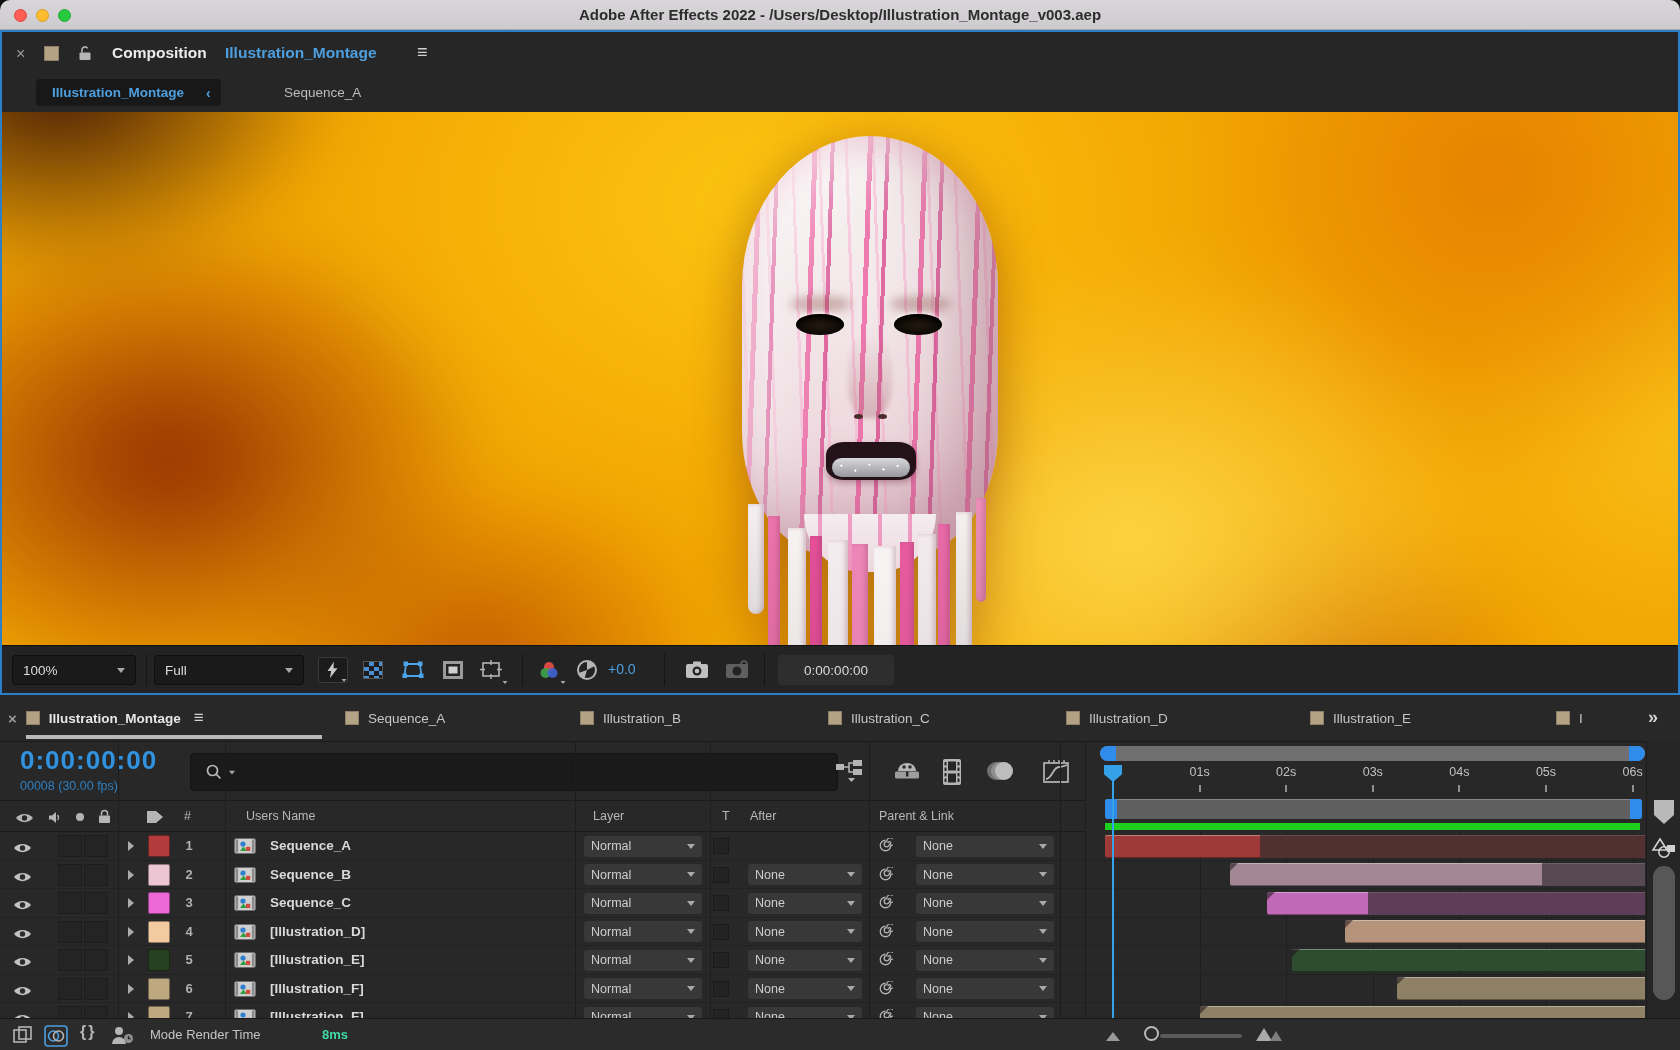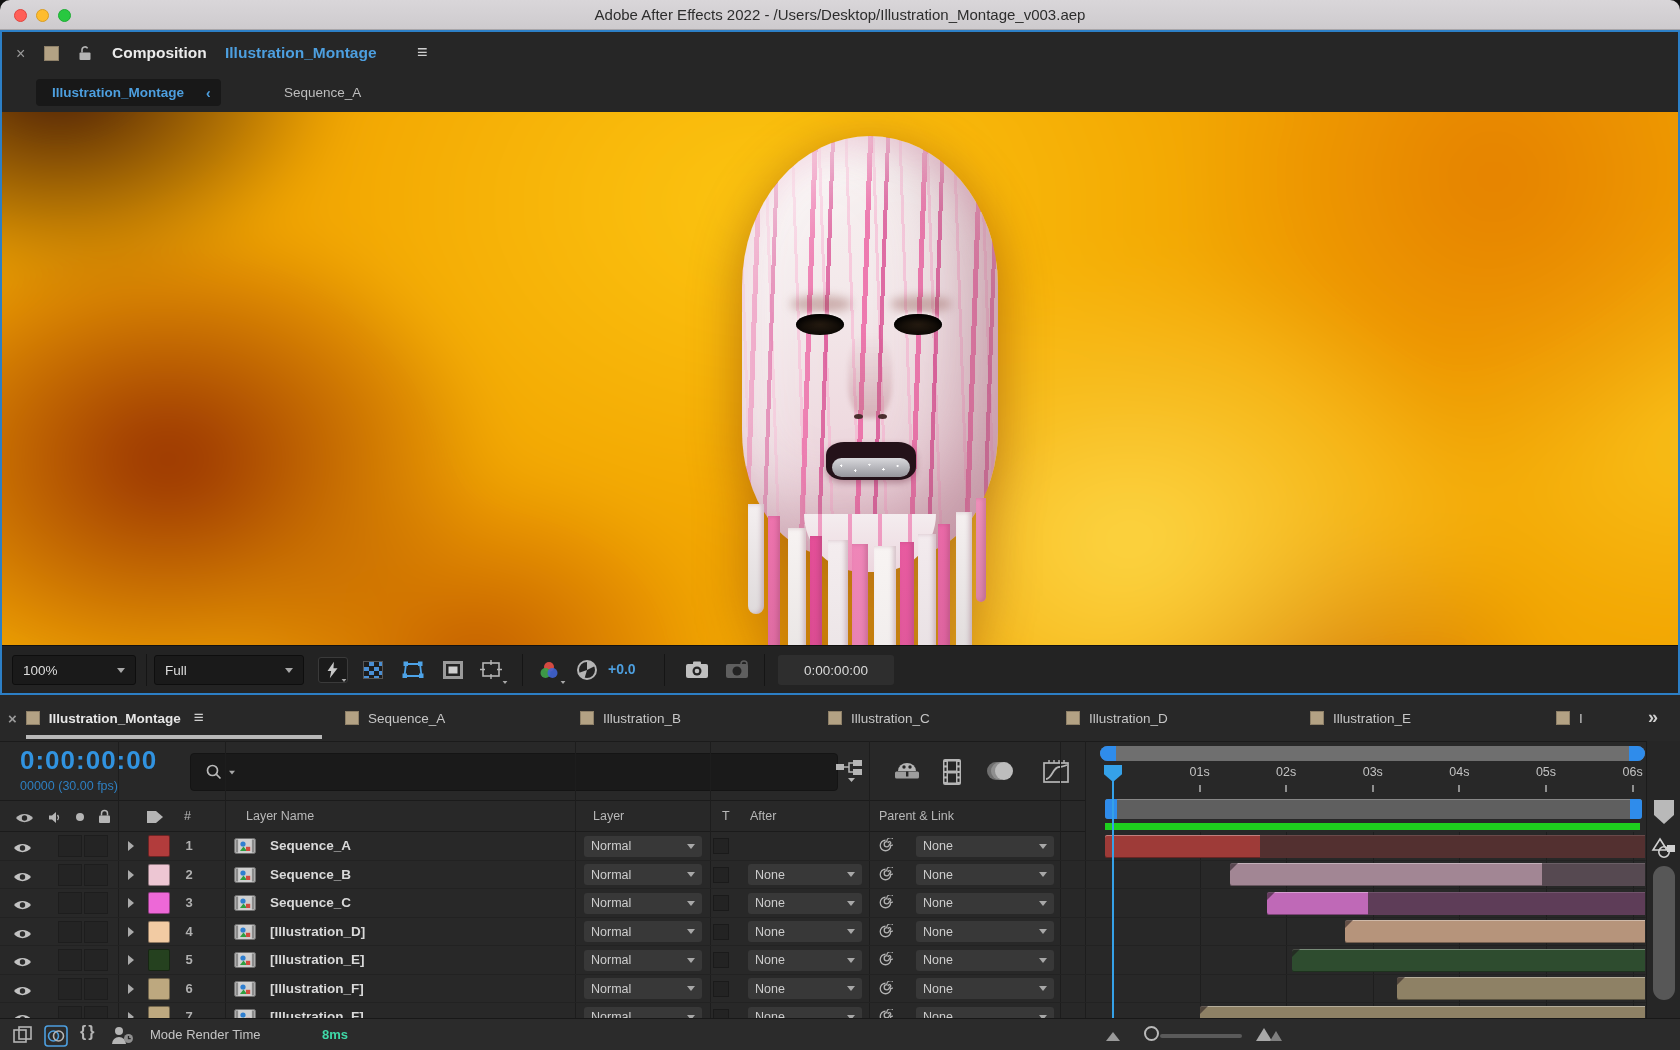--- a/index.html
+++ b/index.html
@@ -6,21 +6,21 @@
   html,body { width:1680px; height:1050px; background:#101010; overflow:hidden; }
   body { font-family:"Liberation Sans", sans-serif; }
   .window { position:absolute; inset:0; width:1680px; height:1050px; background:#161616; border-radius:10px 10px 0 0; overflow:hidden; }
 
   
   .titlebar { position:absolute; left:0; top:0; width:1680px; height:30px; background:linear-gradient(#d9d6d9,#cecbce); border-bottom:1px solid #a9a6a9; }
   .tl-light { position:absolute; top:8.5px; width:13px; height:13px; border-radius:50%; }
   .tl-red { left:14px; background:#ff5f57; border:0.5px solid #e0443e; }
   .tl-yellow { left:36px; background:#febc2e; border:0.5px solid #d89d23; }
   .tl-green { left:58px; background:#28c840; border:0.5px solid #1eac34; }
-  .win-title { position:absolute; left:0; right:0; top:6px; text-align:center; font-size:15px; font-weight:400; color:#2d2d2d; }
+  .win-title { position:absolute; left:0; right:0; top:6px; text-align:center; font-size:15px; font-weight:700; color:#2d2d2d; }
 
   
   .comp-panel { position:absolute; left:0; top:30px; width:1680px; height:665px; background:#262626; border:2px solid #2c7fc6; display:flex; flex-direction:column; }
   .comp-tabbar { height:44px; position:relative; background:#262626; }
   .comp-close { position:absolute; left:14px; top:13px; font-size:16px; color:#9b9b9b; line-height:18px; }
   .comp-swatch { position:absolute; left:42px; top:14px; width:15px; height:15px; background:#b3a284; border:1px solid #8e8068; }
   .comp-lock { position:absolute; left:76px; top:13px; }
   .comp-title { position:absolute; left:110px; top:12px; font-size:15.5px; font-weight:700; color:#ebebeb; }
   .comp-name { position:absolute; left:223px; top:12px; font-size:15.5px; font-weight:700; color:#4d9fdf; }
   .comp-menu { position:absolute; left:415px; top:10px; font-size:18px; color:#cfcfcf; }
@@ -76,21 +76,21 @@
 
   
   .comp-toolbar { height:48px; position:relative; background:#232323; border-top:1px solid #121212; }
   .ctl-dd { position:absolute; top:9px; height:30px; background:#1a1a1a; border:1px solid #0e0e0e; border-radius:3px; display:flex; align-items:center; justify-content:space-between; padding:0 10px; color:#dcdcdc; font-size:13.5px; }
   .chv { width:0; height:0; border-left:4.5px solid transparent; border-right:4.5px solid transparent; border-top:5.5px solid #a8a8a8; display:inline-block; }
   .tool-ic { position:absolute; top:11px; width:30px; height:26px; display:flex; align-items:center; justify-content:center; border-radius:3px; }
   .tool-ic.boxed { background:#1b1b1b; border:1px solid #3a3a3a; }
   .checker { width:20px; height:18px; background:repeating-conic-gradient(#4a8fd4 0% 25%, #1c1c1c 0% 50%); background-size:10px 9px; border:1px solid #555; }
   .vsep { position:absolute; top:8px; width:1px; height:32px; background:#151515; }
   .tc-box { position:absolute; left:776px; top:9px; width:116px; height:30px; background:#2e2e2e; border-radius:3px; color:#dadada; font-size:13.5px; display:flex; align-items:center; justify-content:center; }
-  .exposure { position:absolute; left:606px; top:15px; color:#4d9fdf; font-size:14px; font-weight:700; }
+  .exposure { position:absolute; left:606px; top:15px; color:#4d9fdf; font-size:14px; font-weight:400; }
 
   
   .tl-panel { position:absolute; left:0; top:695px; width:1680px; height:355px; background:#282828; }
   .tl-tabs { position:absolute; left:0; top:0; width:1680px; height:46px; background:#282828; }
   .tl-tab { position:absolute; top:9px; height:28px; display:flex; align-items:center; gap:9px; font-size:13.5px; color:#c6c6c6; }
   .tl-tab.active { color:#e6e6e6; font-weight:700; }
   .tab-swatch { width:14px; height:14px; background:#b3a284; border:1px solid #8e8068; display:inline-block; }
   .tab-close { color:#9b9b9b; font-size:15px; }
   .tab-menu { color:#cfcfcf; font-size:17px; margin-left:4px; font-weight:400; }
   .active-underline { position:absolute; left:26px; top:40px; width:296px; height:4px; background:#b9b9b9; }
@@ -334,21 +334,21 @@
           <span>Illustration_E</span>
         </div>
         <div class="tl-tab" style="left:1556px">
           <span class="tab-swatch"></span>
           <span>I</span>
         </div>
       </div>
 
     <div class="tl-controls">
       <span class="big-tc">0:00:00:00</span>
-      <span class="frame-info">00000 (30.00 fps)</span>
+      <span class="frame-info">00008 (30.00 fps)</span>
       <div class="search-box">
         <svg width="18" height="18" viewBox="0 0 18 18">
             <circle cx="7.5" cy="7.5" r="5" fill="none" stroke="#b9b9b9" stroke-width="1.7"></circle>
             <path d="M11.4 11.4 L15.5 15.5" stroke="#b9b9b9" stroke-width="1.7"></path>
           </svg>
         <span class="chv" style="transform:scale(.75);"></span>
       </div>
       <div class="tlc-ic" style="left:835px;">
         <svg width="30" height="26" viewBox="0 0 30 26">
             <rect x="1" y="6" width="8" height="6" fill="#b5b5b5"></rect>
@@ -438,21 +438,21 @@
           </svg></span>
       <span style="position:absolute;left:76px;top:12px;width:8px;height:8px;border-radius:50%;background:#b5b5b5;"></span>
       <span style="position:absolute;left:98px;top:8px;"><svg width="13" height="15" viewBox="0 0 13 15">
             <rect x="1" y="6.5" width="11" height="7.5" rx="1" fill="#b5b5b5"></rect>
             <path d="M3.5 6.5 V4.5 a3 3 0 0 1 6 0 V6.5" fill="none" stroke="#b5b5b5" stroke-width="1.5"></path>
           </svg></span>
       <span style="position:absolute;left:146px;top:9px;"><svg width="18" height="14" viewBox="0 0 18 14">
             <path d="M1 1 h9 L17 7 l-7 6 H1 Z" fill="#b5b5b5"></path>
           </svg></span>
       <span class="hdr-lbl" style="left:184px;">#</span>
-      <span class="hdr-lbl" style="left:246px;">Layer Name</span>
+      <span class="hdr-lbl" style="left:246px;">Users Name</span>
       <span class="hdr-lbl" style="left:593px;">Layer</span>
       <span class="hdr-lbl" style="left:722px;">T</span>
       <span class="hdr-lbl" style="left:750px;">After</span>
       <span class="hdr-lbl" style="left:879px;">Parent &amp; Link</span>
     </div>
 
     <div class="col-div" style="left:118px;"></div>
     <div class="col-div" style="left:225px;"></div>
     <div class="col-div" style="left:575px;"></div>
     <div class="col-div" style="left:710px;"></div>

